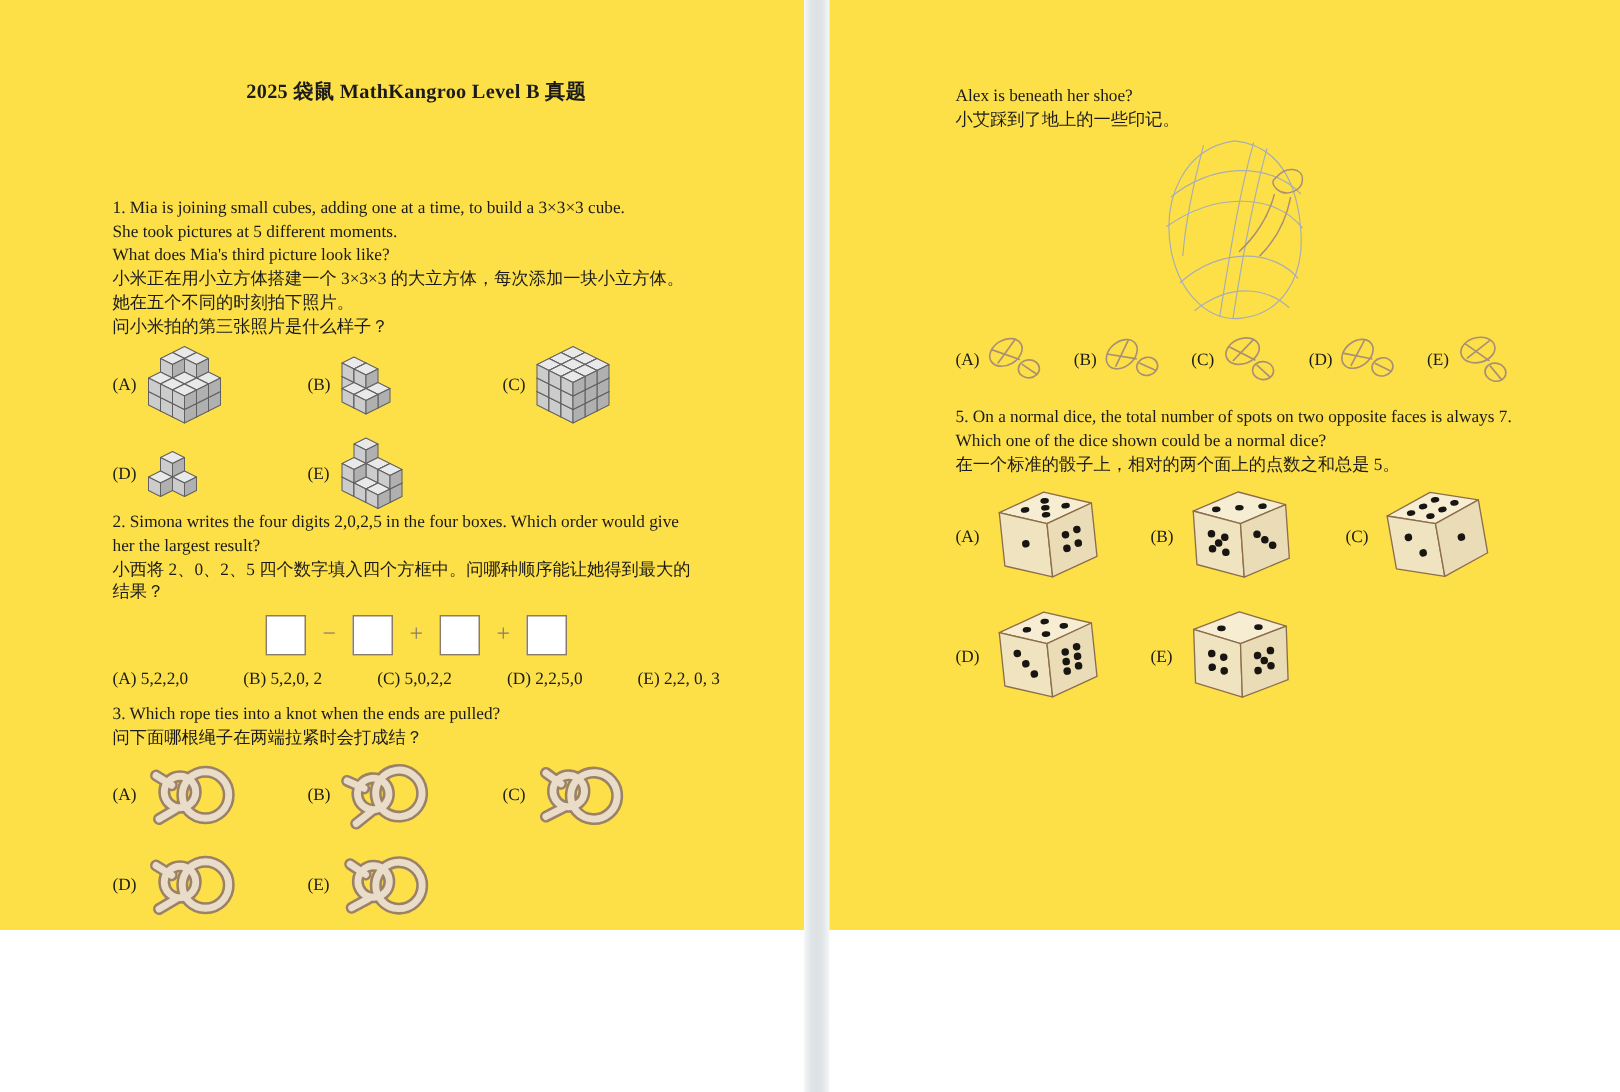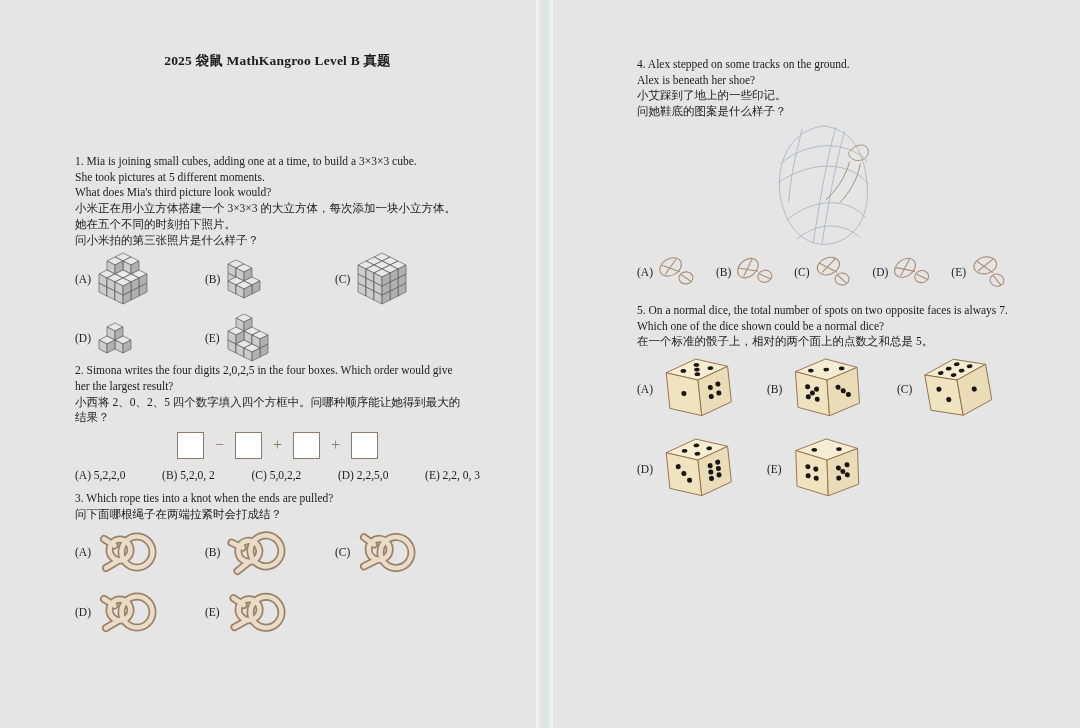--- a/index.html
+++ b/index.html
@@ -1,18 +1,18 @@
 <!DOCTYPE html>
 <html><head>
 <meta charset="utf-8">
 <style>
   html,body{margin:0;padding:0;background:#ffffff;}
   .canvas{position:relative;width:1080px;height:728px;background:#ffffff;overflow:hidden;
           font-family:"Liberation Serif","DejaVu Serif",serif;color:#1b1b1b;}
-  .page{position:absolute;top:0;height:728px;background:#e5e5e5;}
+  .page{position:absolute;top:0;height:620px;background:#fde047;}
   .page-left{left:0;width:537px;}
   .page-right{left:553px;width:527px;}
   .gutter{position:absolute;top:0;left:536px;width:17px;height:728px;
           background:linear-gradient(90deg,#f5f7f8 0%,#e0e4e7 30%,#dde2e5 50%,#e0e4e7 70%,#f5f7f8 100%);}
   .content{position:relative;height:100%;}
   .page-left .content{padding:0 57px 0 75px;}
   .page-right .content{padding:0 70px 0 84px;}
   .doc-title{margin-top:52px;text-align:center;font-weight:bold;font-size:13.5px;letter-spacing:.2px;}
   .q{position:relative;}
   .line{margin:0;font-size:11.5px;line-height:15.7px;white-space:nowrap;}
@@ -34,24 +34,24 @@
 </head>
 <body>
 
 <div class="canvas">
 
   <div class="page page-left">
     <div class="content">
 
       <div class="doc-title">2025 袋鼠 MathKangroo Level B 真题</div>
 
-      <div class="q" style="margin-top:84px;">
+      <div class="q" style="margin-top:62px;">
         <p class="line">1.  Mia is joining small cubes, adding one at a time, to build a 3×3×3 cube.</p>
         <p class="line">She took pictures at 5 different moments.</p>
-        <p class="line">What does Mia's third picture look would?</p>
+        <p class="line">What does Mia's third picture look like?</p>
         <p class="line">小米正在用小立方体搭建一个 3×3×3 的大立方体，每次添加一块小立方体。</p>
         <p class="line">她在五个不同的时刻拍下照片。</p>
         <p class="line">问小米拍的第三张照片是什么样子？</p>
 
         <div class="optrow" style="margin-top:3px;">
           <div class="opt">
             <span class="optlabel">(A)</span>
             <span class="fig fig-cubes">
                 <svg viewBox="-26 -29 52 55" width="52" height="55">
                   <polygon points="0,-9 8,-5 0,-1 -8,-5" fill="#e9e9e9" stroke="#606060" stroke-width="0.7" stroke-linejoin="round"></polygon>
@@ -442,24 +442,22 @@
 
     </div>
   </div>
 
   <div class="gutter"></div>
 
   <div class="page page-right">
     <div class="content">
 
       <div class="q" style="margin-top:57px;">
-        <p class="line">4.  Alex stepped on some tracks on the ground.</p>
         <p class="line">Alex is beneath her shoe?</p>
         <p class="line">小艾踩到了地上的一些印记。</p>
-        <p class="line">问她鞋底的图案是什么样子？</p>
 
         <div class="trackswrap">
           <span class="fig fig-tracks">
               <svg viewBox="0 0 115 130" width="115" height="128">
                 <g fill="none" stroke="#a9aeb4" stroke-width="0.8">
                   <path d="M57,4 C22,9 8,44 14,78 C20,108 40,127 62,124 C88,121 104,98 102,66 C100,34 88,7 57,4 Z"></path>
                   <path d="M14,42 C40,20 80,17 102,40"></path>
                   <path d="M11,62 C45,38 85,40 103,63"></path>
                   <path d="M20,100 C50,74 85,79 100,97"></path>
                   <path d="M30,119 C55,99 80,104 94,117"></path>

